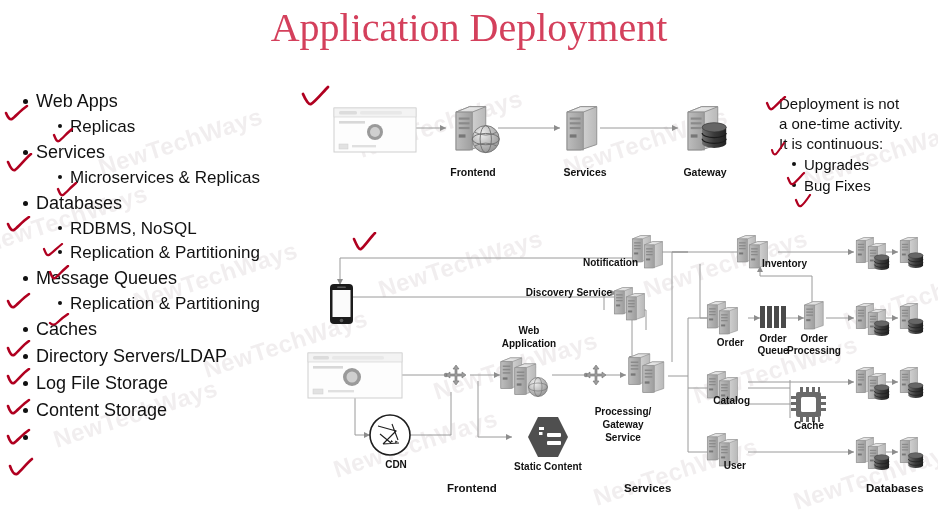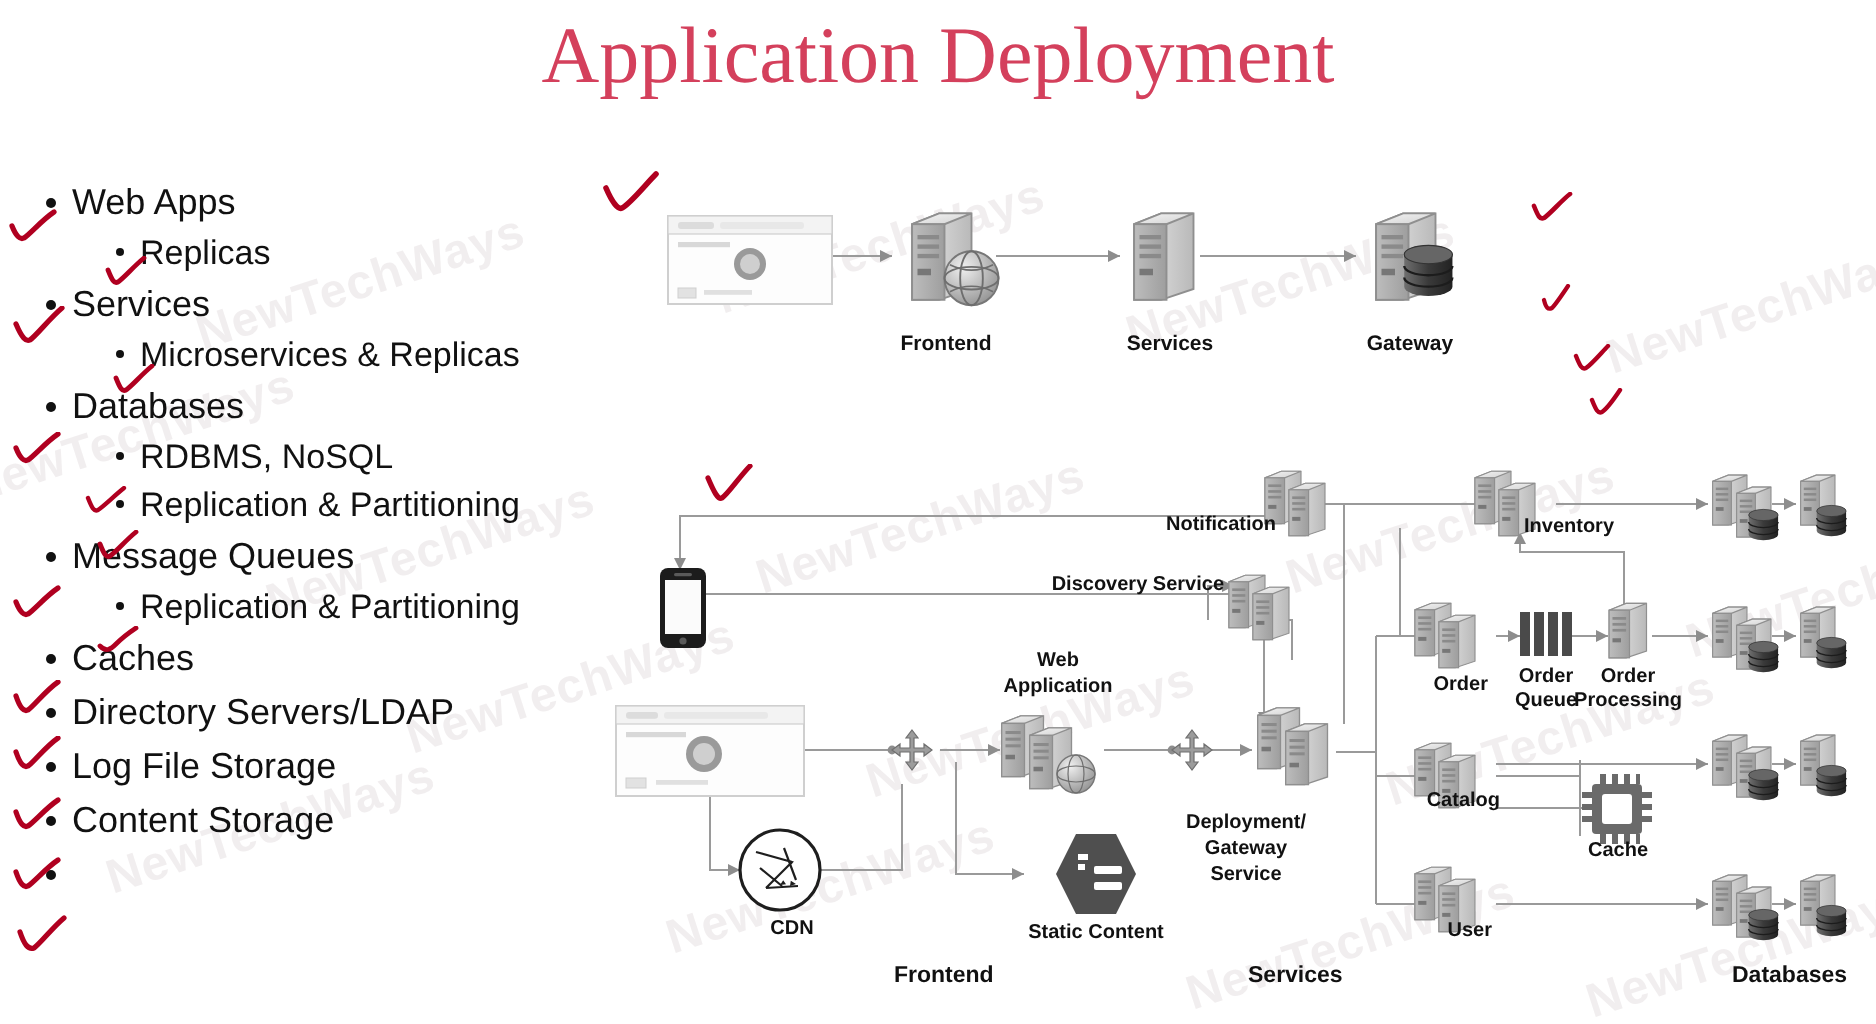--- a/index.html
+++ b/index.html
@@ -72,20 +72,27 @@
     <div class="li lvl2"><span class="dot"></span><span class="txt">Replication &amp; Partitioning</span></div>
     <div class="li lvl1"><span class="dot"></span><span class="txt">Message Queues</span></div>
     <div class="li lvl2"><span class="dot"></span><span class="txt">Replication &amp; Partitioning</span></div>
     <div class="li lvl1"><span class="dot"></span><span class="txt">Caches</span></div>
     <div class="li lvl1"><span class="dot"></span><span class="txt">Directory Servers/LDAP</span></div>
     <div class="li lvl1"><span class="dot"></span><span class="txt">Log File Storage</span></div>
     <div class="li lvl1"><span class="dot"></span><span class="txt">Content Storage</span></div>
     <div class="li lvl1"><span class="dot"></span></div>
   </div>
 
+  <div id="right-block">
+    <div class="rline indent">Deployment is not</div>
+    <div class="rline indent">a one-time activity.</div>
+    <div class="rline indent">It is continuous:</div>
+    <div class="rsub"><span class="dot"></span><span>Upgrades</span></div>
+    <div class="rsub"><span class="dot"></span><span>Bug Fixes</span></div>
+  </div>
 
   <svg id="diagram" width="938" height="512" style="position:absolute;left:0;top:0;z-index:4;">
     <defs>
 
       <linearGradient id="gSrvFace" x1="0" y1="0" x2="1" y2="0">
         <stop offset="0" stop-color="#e9e9e9"></stop>
           <stop offset="0.55" stop-color="#cfcfcf"></stop>
           <stop offset="1" stop-color="#b9b9b9"></stop>
       </linearGradient>
       <linearGradient id="gSrvTop" x1="0" y1="0" x2="1" y2="1">
@@ -445,21 +452,21 @@
   <div class="lbl" style="left:418px;top:166px;width:110px;">Frontend</div>
   <div class="lbl" style="left:530px;top:166px;width:110px;">Services</div>
   <div class="lbl" style="left:650px;top:166px;width:110px;">Gateway</div>
 
   <div class="lbl thin" style="left:558px;top:257px;width:80px;text-align:right;">Notification</div>
   <div class="lbl thin" style="left:508px;top:287px;width:104px;text-align:right;">Discovery Service</div>
   <div class="lbl thin" style="left:490px;top:325px;width:78px;">Web</div>
   <div class="lbl thin" style="left:484px;top:338px;width:90px;">Application</div>
   <div class="lbl thin" style="left:498px;top:461px;width:100px;text-align:center;">Static Content</div>
   <div class="lbl thin" style="left:366px;top:459px;width:60px;">CDN</div>
-  <div class="lbl thin" style="left:578px;top:406px;width:90px;">Deployment/</div>
+  <div class="lbl thin" style="left:578px;top:406px;width:90px;">Processing/</div>
   <div class="lbl thin" style="left:578px;top:419px;width:90px;">Gateway</div>
   <div class="lbl thin" style="left:578px;top:432px;width:90px;">Service</div>
   <div class="lbl thin" style="left:762px;top:258px;width:60px;text-align:left;">Inventory</div>
   <div class="lbl thin" style="left:698px;top:337px;width:46px;text-align:right;">Order</div>
   <div class="lbl thin" style="left:748px;top:333px;width:50px;">Order</div>
   <div class="lbl thin" style="left:748px;top:345px;width:50px;">Queue</div>
   <div class="lbl thin" style="left:786px;top:333px;width:56px;">Order</div>
   <div class="lbl thin" style="left:778px;top:345px;width:72px;">Processing</div>
   <div class="lbl thin" style="left:694px;top:395px;width:56px;text-align:right;">Catalog</div>
   <div class="lbl thin" style="left:787px;top:420px;width:44px;">Cache</div>

